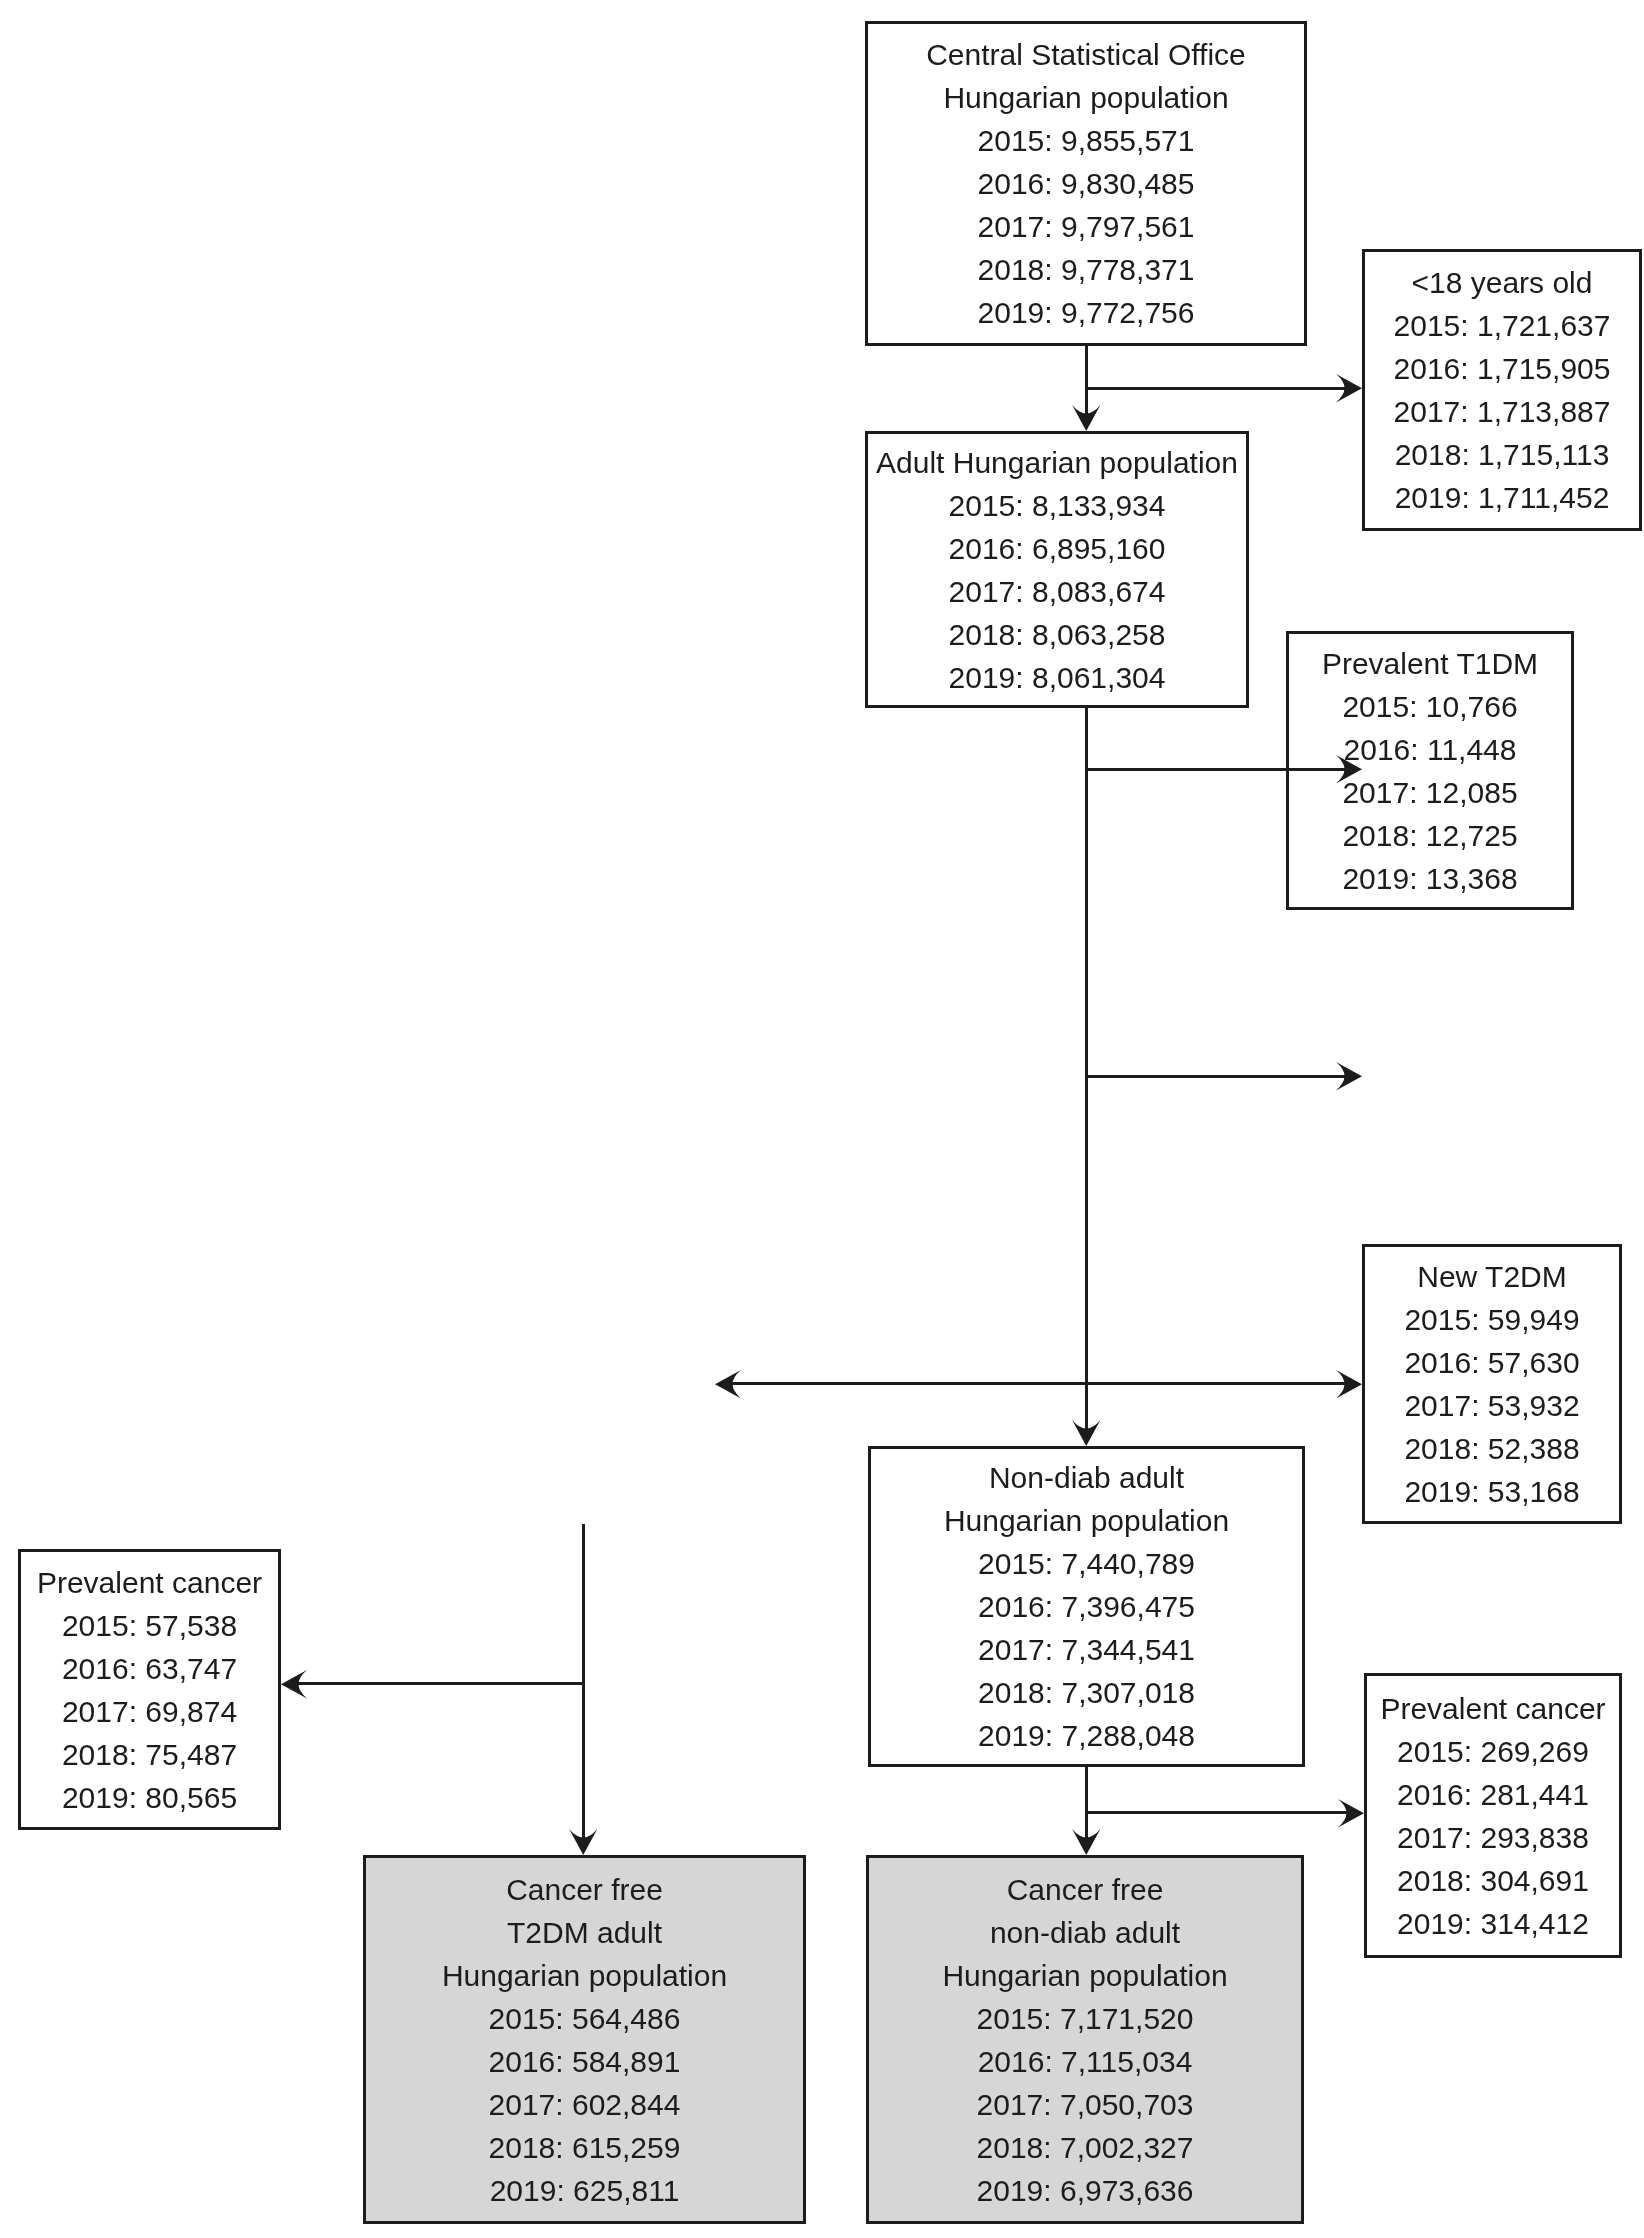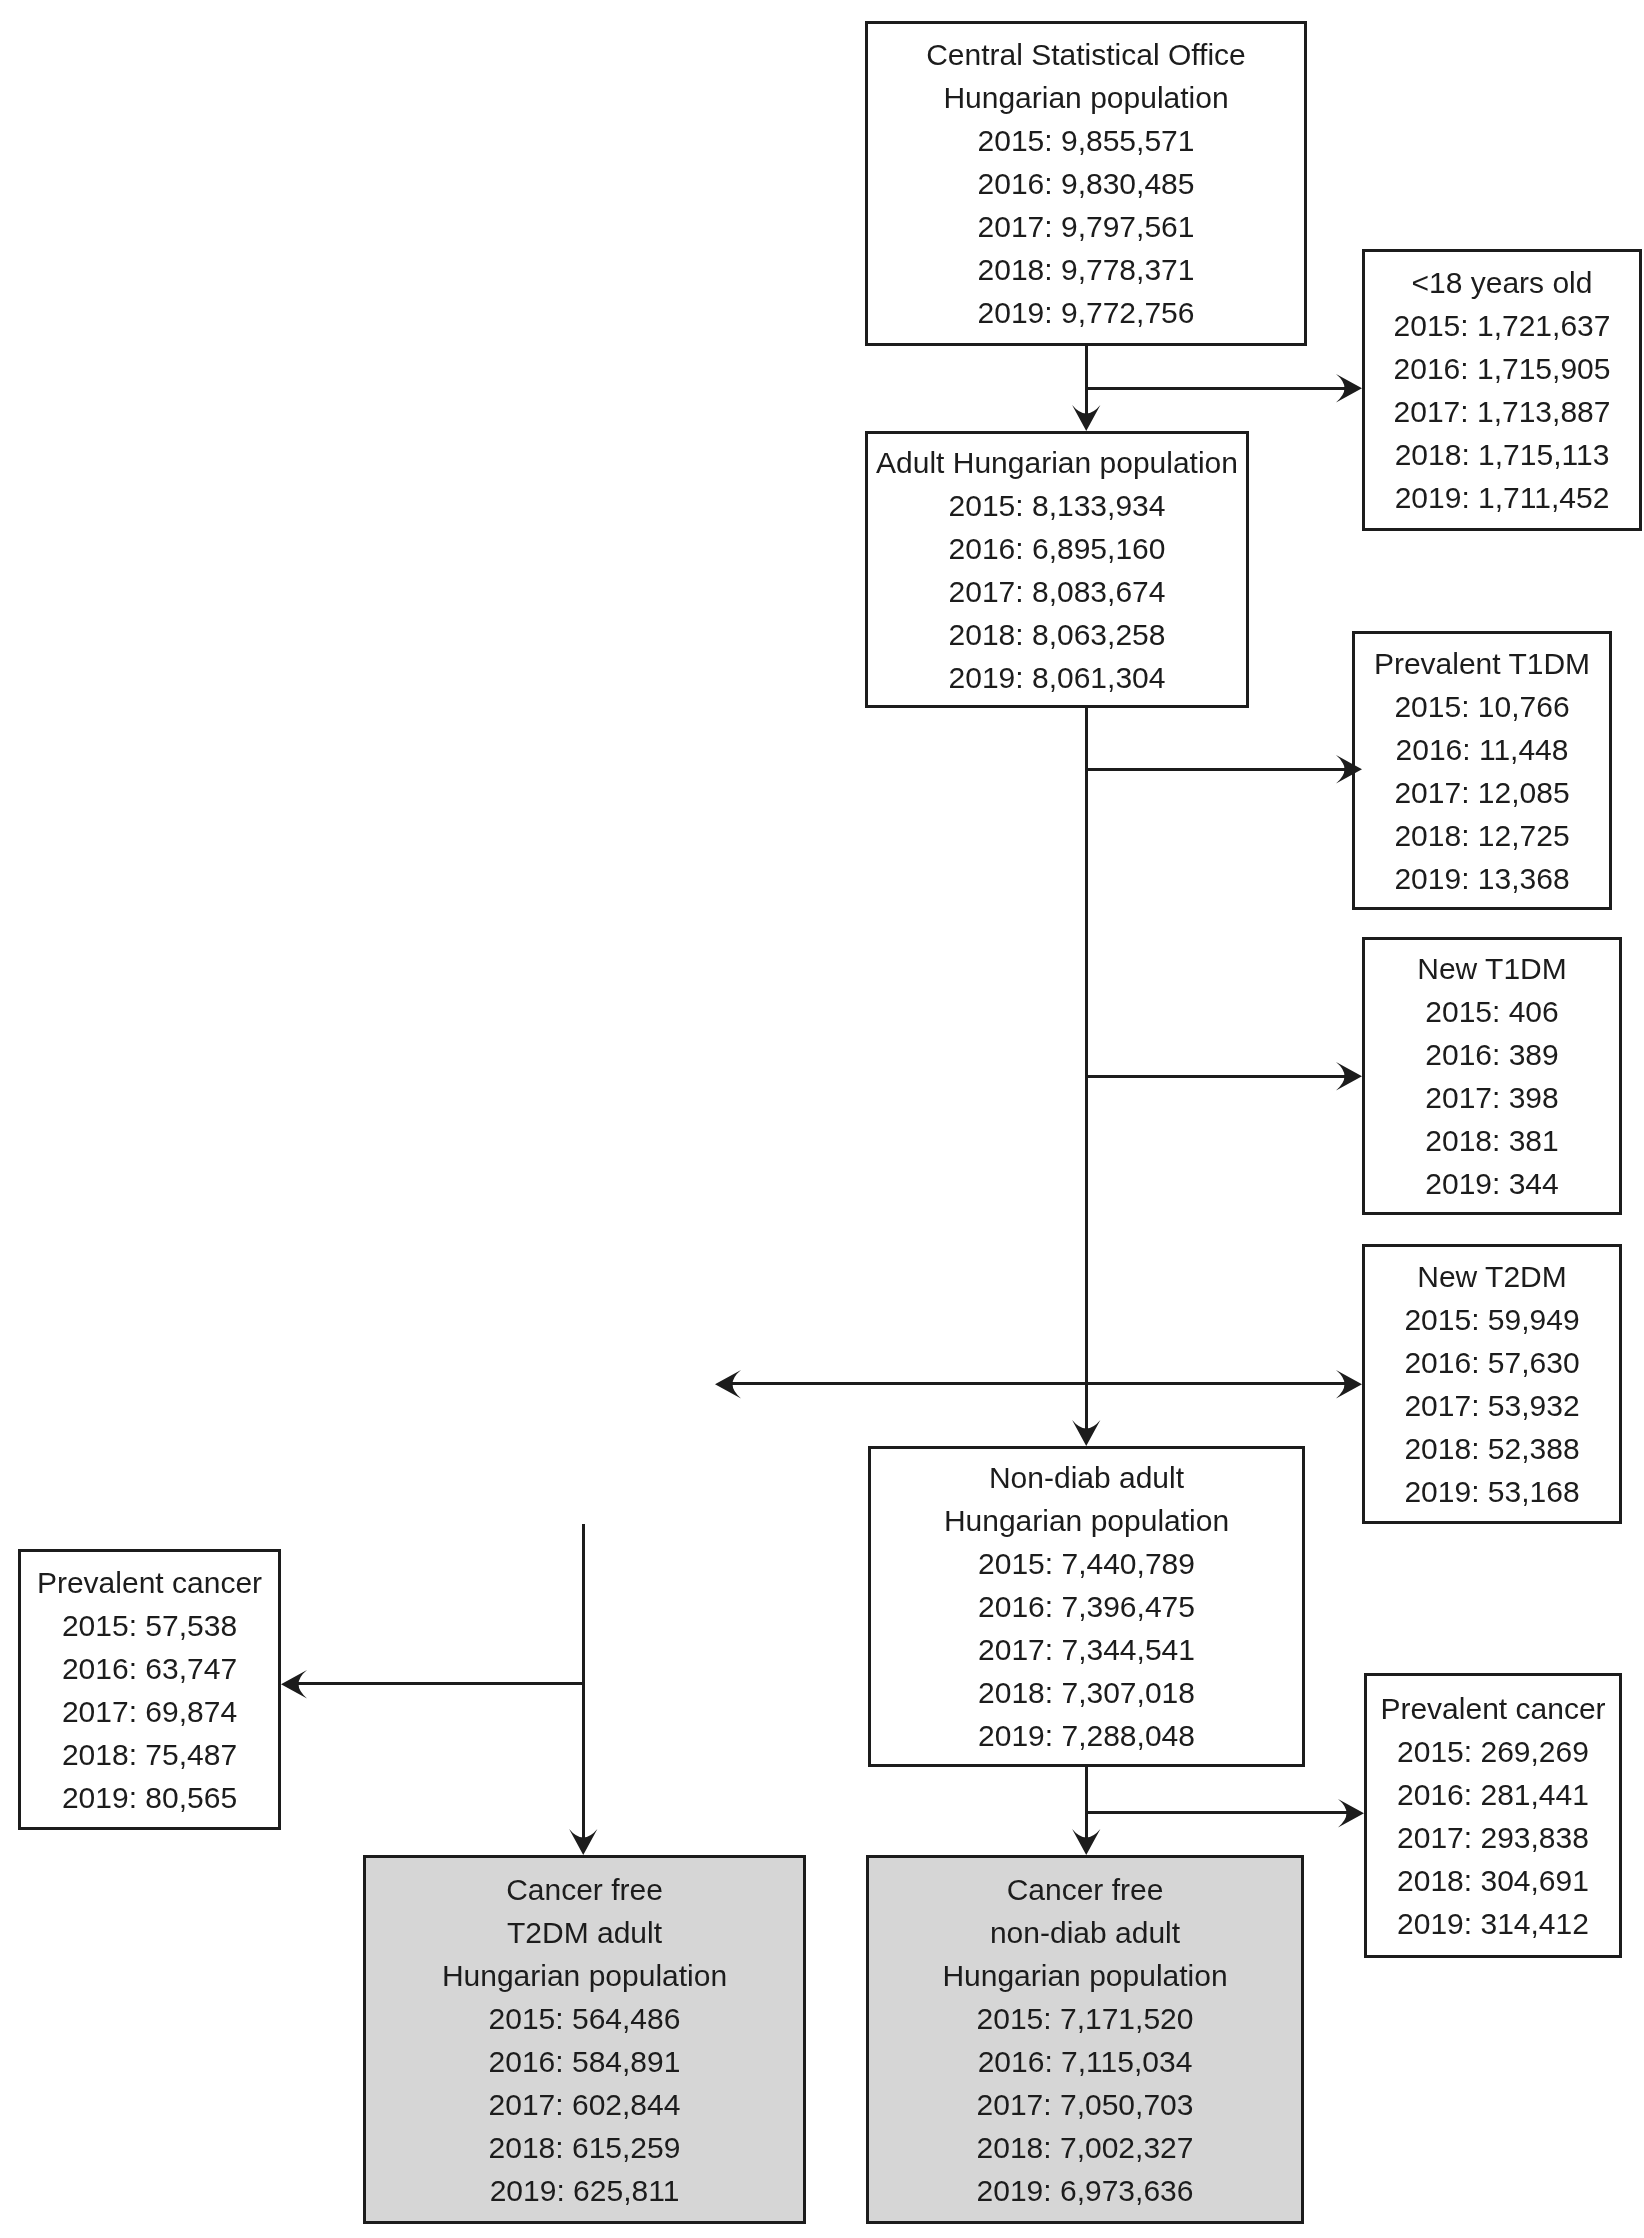--- a/index.html
+++ b/index.html
@@ -72,37 +72,29 @@
 
   <div class="box" style="left:865px;top:431px;width:384px;height:277px">
     <div class="ln">Adult Hungarian population</div>
     <div class="ln">2015: 8,133,934</div>
     <div class="ln">2016: 6,895,160</div>
     <div class="ln">2017: 8,083,674</div>
     <div class="ln">2018: 8,063,258</div>
     <div class="ln">2019: 8,061,304</div>
   </div>
 
-  <div class="box" style="left:1352px;top:631px;width:260px;height:279px">
+  <div class="box" style="left:1286px;top:631px;width:288px;height:279px">
     <div class="ln">Prevalent T1DM</div>
     <div class="ln">2015: 10,766</div>
     <div class="ln">2016: 11,448</div>
     <div class="ln">2017: 12,085</div>
     <div class="ln">2018: 12,725</div>
     <div class="ln">2019: 13,368</div>
   </div>
 
-  <div class="box" style="left:1362px;top:937px;width:260px;height:278px">
-    <div class="ln">New T1DM</div>
-    <div class="ln">2015: 406</div>
-    <div class="ln">2016: 389</div>
-    <div class="ln">2017: 398</div>
-    <div class="ln">2018: 381</div>
-    <div class="ln">2019: 344</div>
-  </div>
 
   <div class="box" style="left:1362px;top:1244px;width:260px;height:280px">
     <div class="ln">New T2DM</div>
     <div class="ln">2015: 59,949</div>
     <div class="ln">2016: 57,630</div>
     <div class="ln">2017: 53,932</div>
     <div class="ln">2018: 52,388</div>
     <div class="ln">2019: 53,168</div>
   </div>
 

